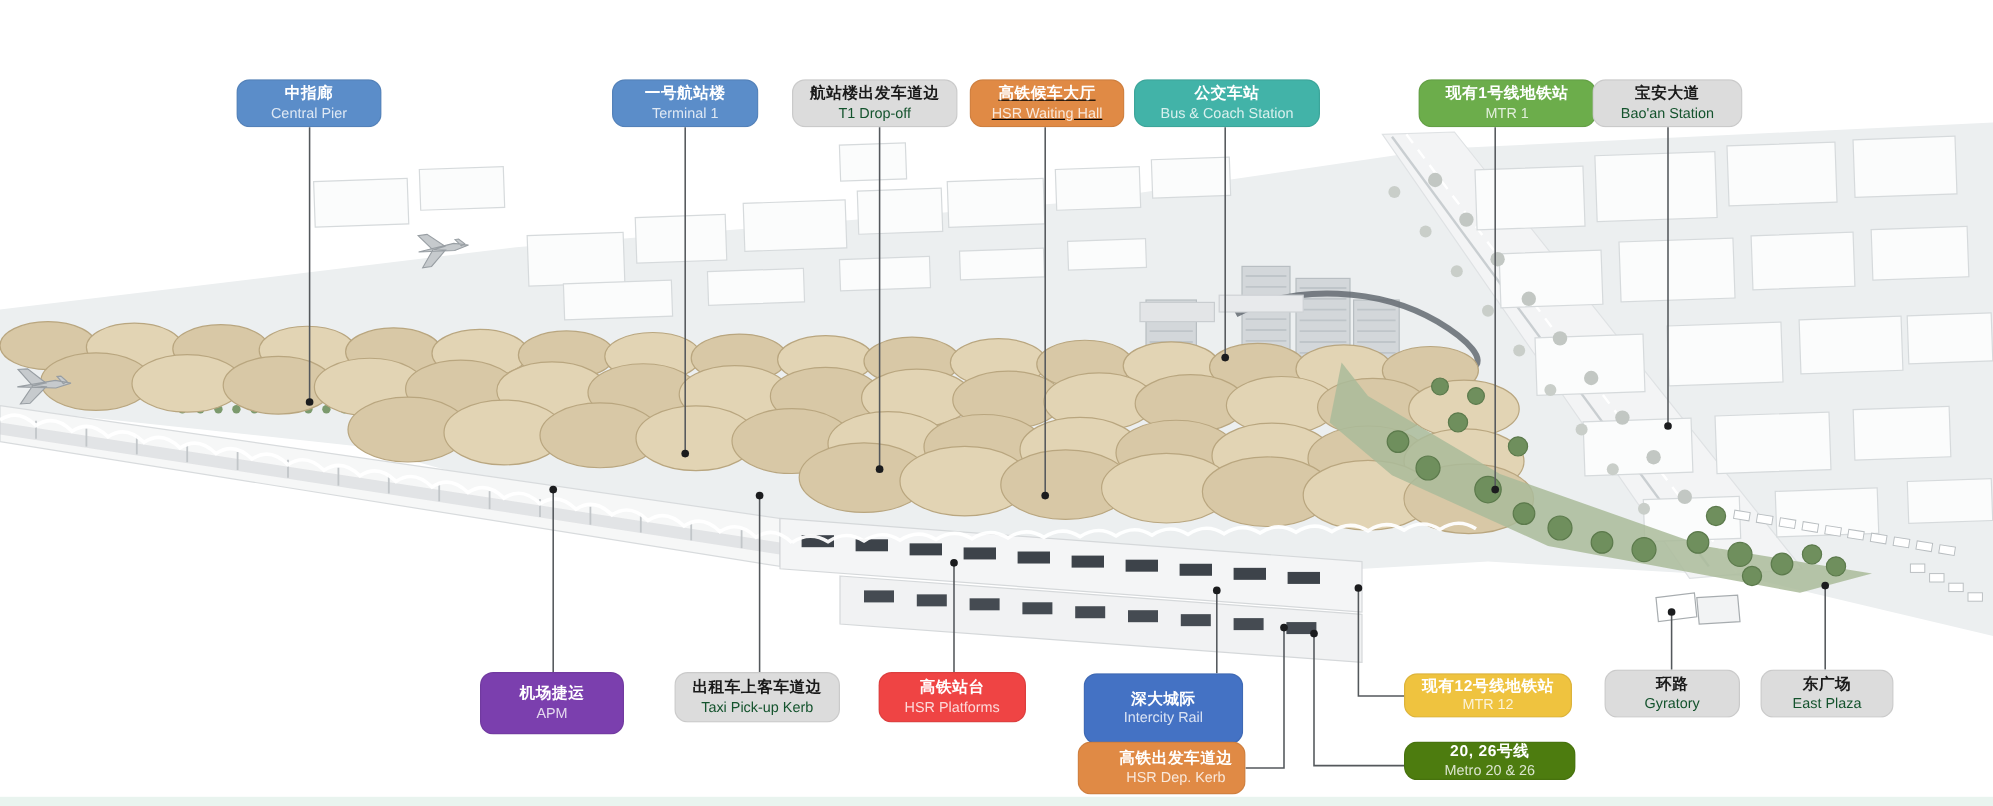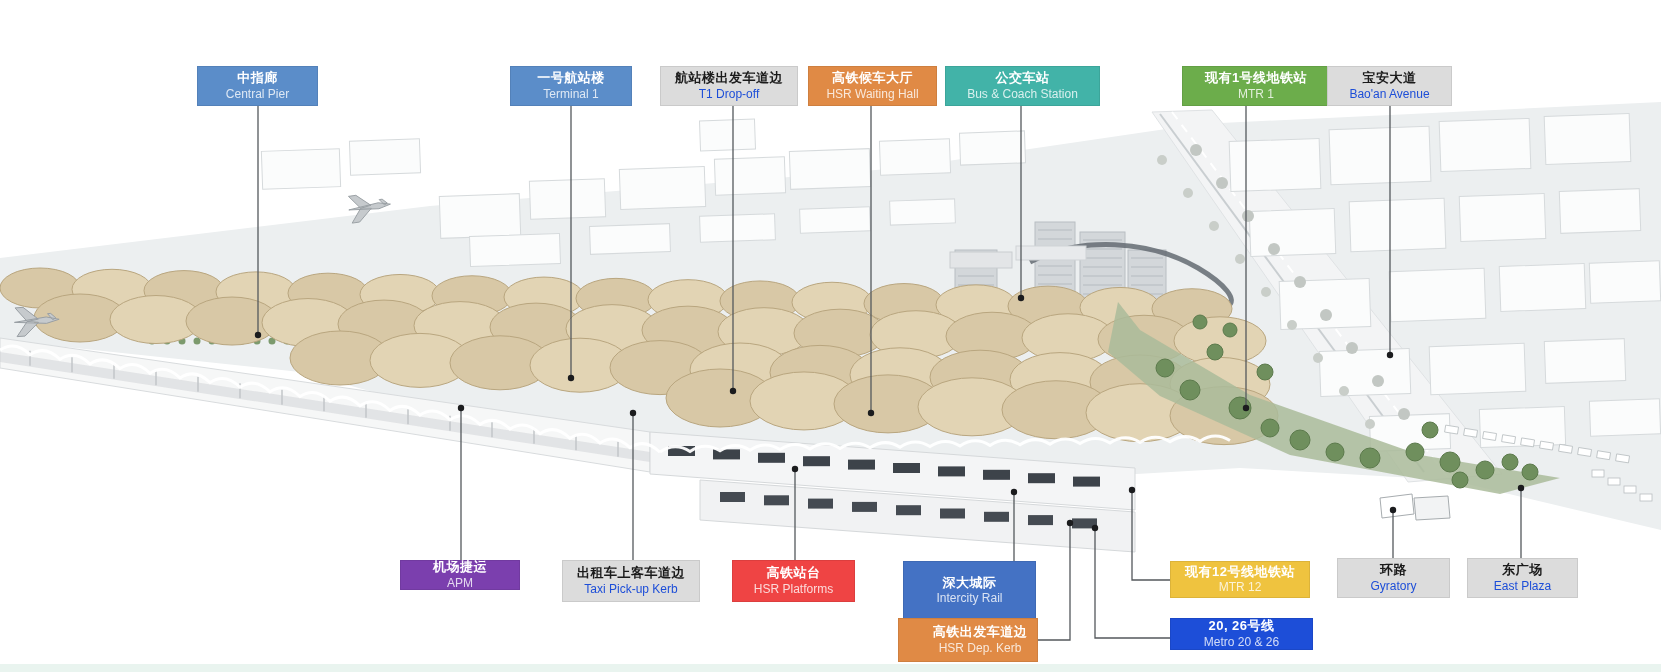--- a/index.html
+++ b/index.html
@@ -5,29 +5,29 @@
   html,body{margin:0;padding:0;background:#fff;}
   #figure{
     position:relative;width:1661px;height:672px;background:#ffffff;
     overflow:hidden;font-family:"Liberation Sans", sans-serif;
   }
   #scene,#overlay{position:absolute;left:0;top:0;width:1661px;height:672px;}
   #overlay{pointer-events:none;}
   #footer-bar{position:absolute;left:0;bottom:0;width:100%;height:8px;}
   .label{
     position:absolute;display:flex;flex-direction:column;justify-content:center;
-    align-items:center;text-align:center;line-height:1.25;border-radius:0;
+    align-items:center;text-align:center;line-height:1.25;border-radius:11px;
     border:1px solid rgba(0,0,0,0.08);box-sizing:border-box;padding:2px 4px;
   }
   .label .cn{font-size:13px;font-weight:bold;letter-spacing:0.5px;white-space:nowrap;}
   .label .en{font-size:12px;white-space:nowrap;}
   .label.light .cn{color:#ffffff;}
   .label.light .en{color:rgba(255,255,255,0.8);}
   .label.dark .cn{color:#1a1a1a;}
-  .label.dark .en{color:#1d4ed8;}
+  .label.dark .en{color:#14532d;}
 </style>
 </head>
 <body>
 
 <div id="figure">
   <svg id="scene" viewBox="0 0 1661 672">
       <polygon points="0,258 430,206 900,168 1200,124 1661,102 1661,530 1450,480 1240,468 1000,482 660,470 300,372 0,340" fill="#eceff0"></polygon>
       <polygon points="1152,112 1212,110 1502,474 1408,482" fill="#f3f4f5" stroke="#dfe2e4" stroke-width="1"></polygon>
       <line x1="1172" y1="112" x2="1448" y2="478" stroke="#ffffff" stroke-width="2" stroke-dasharray="9 7"></line>
       <line x1="1160" y1="114" x2="1424" y2="472" stroke="#c9ced1" stroke-width="2"></line>
@@ -302,37 +302,37 @@
     <span class="en">Central Pier</span>
   </div>
       <div class="label light" style="left: 510px; top: 66px; width: 122px; height: 40px; background: rgb(91, 141, 201);">
     <span class="cn">一号航站楼</span>
     <span class="en">Terminal 1</span>
   </div>
       <div class="label dark" style="left: 660px; top: 66px; width: 138px; height: 40px; background: rgb(220, 220, 220);">
     <span class="cn">航站楼出发车道边</span>
     <span class="en">T1 Drop-off</span>
   </div>
-      <div class="label light" style="left: 808px; top: 66px; width: 129px; height: 40px; background: rgb(224, 138, 69);">
+      <div class="label light" style="left: 808px; top: 66px; width: 129px; height: 40px; background: rgb(224, 138, 69); text-decoration: underline;">
     <span class="cn">高铁候车大厅</span>
     <span class="en">HSR Waiting Hall</span>
   </div>
       <div class="label light" style="left: 945px; top: 66px; width: 155px; height: 40px; background: rgb(66, 179, 168);">
     <span class="cn">公交车站</span>
     <span class="en">Bus &amp; Coach Station</span>
   </div>
       <div class="label light" style="left: 1182px; top: 66px; width: 148px; height: 40px; background: rgb(108, 173, 75); align-items: center;">
     <span class="cn">现有1号线地铁站</span>
     <span class="en">MTR 1</span>
   </div>
       <div class="label dark" style="left: 1327px; top: 66px; width: 125px; height: 40px; background: rgb(220, 220, 220);">
     <span class="cn">宝安大道</span>
-    <span class="en">Bao'an Avenue</span>
-  </div>
-      <div class="label light" style="left: 400px; top: 560px; width: 120px; height: 30px; background: rgb(123, 63, 174);">
+    <span class="en">Bao'an Station</span>
+  </div>
+      <div class="label light" style="left: 400px; top: 560px; width: 120px; height: 52px; background: rgb(123, 63, 174);">
     <span class="cn">机场捷运</span>
     <span class="en">APM</span>
   </div>
       <div class="label dark" style="left: 562px; top: 560px; width: 138px; height: 42px; background: rgb(220, 220, 220);">
     <span class="cn">出租车上客车道边</span>
     <span class="en">Taxi Pick-up Kerb</span>
   </div>
       <div class="label light" style="left: 732px; top: 560px; width: 123px; height: 42px; background: #ef4444;">
     <span class="cn">高铁站台</span>
     <span class="en">HSR Platforms</span>
@@ -342,21 +342,21 @@
     <span class="en">Intercity Rail</span>
   </div>
       <div class="label light" style="left: 1170px; top: 561px; width: 140px; height: 37px; background: rgb(239, 195, 63);">
     <span class="cn">现有12号线地铁站</span>
     <span class="en">MTR 12</span>
   </div>
       <div class="label light" style="left: 898px; top: 618px; width: 140px; height: 44px; background: rgb(224, 138, 69); padding-left: 28px;">
     <span class="cn">高铁出发车道边</span>
     <span class="en">HSR Dep. Kerb</span>
   </div>
-      <div class="label light" style="left: 1170px; top: 618px; width: 143px; height: 32px; background: #1d4ed8;">
+      <div class="label light" style="left: 1170px; top: 618px; width: 143px; height: 32px; background: #4d7c0f;">
     <span class="cn">20, 26号线</span>
     <span class="en">Metro 20 &amp; 26</span>
   </div>
       <div class="label dark" style="left: 1337px; top: 558px; width: 113px; height: 40px; background: rgb(220, 220, 220);">
     <span class="cn">环路</span>
     <span class="en">Gyratory</span>
   </div>
       <div class="label dark" style="left: 1467px; top: 558px; width: 111px; height: 40px; background: rgb(220, 220, 220);">
     <span class="cn">东广场</span>
     <span class="en">East Plaza</span>

